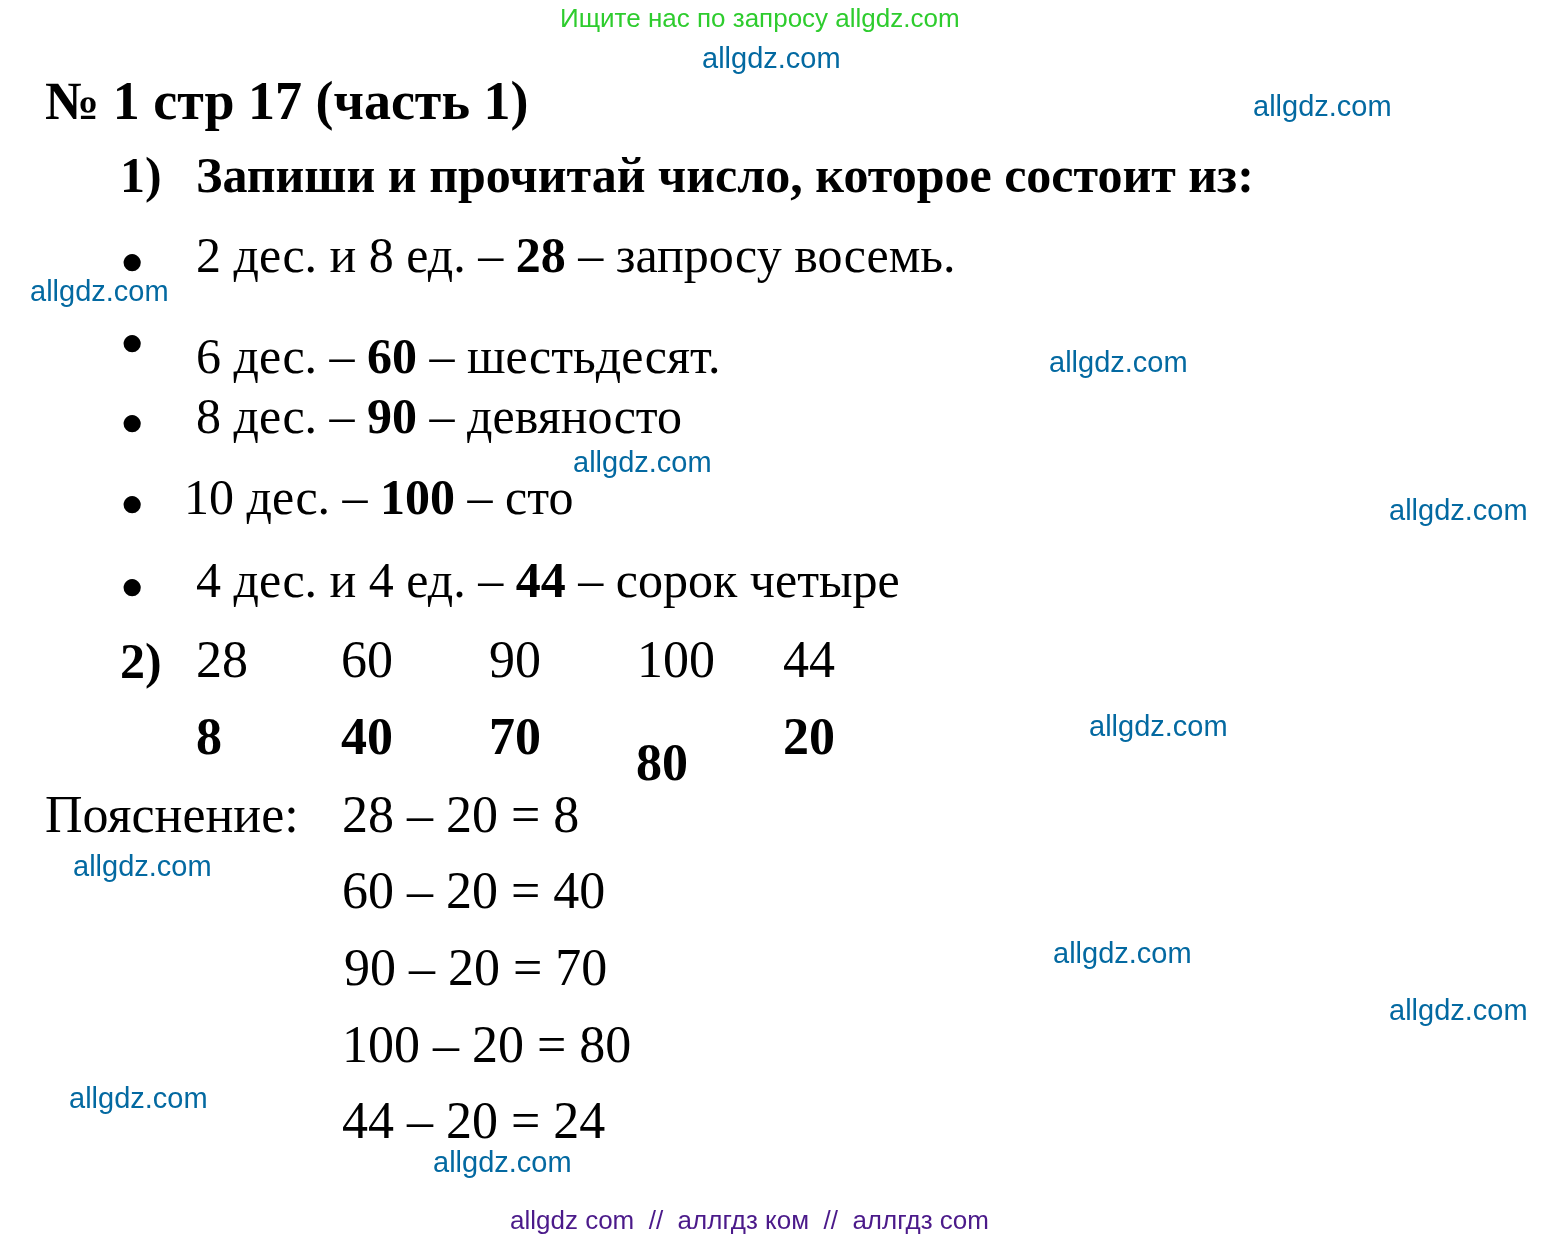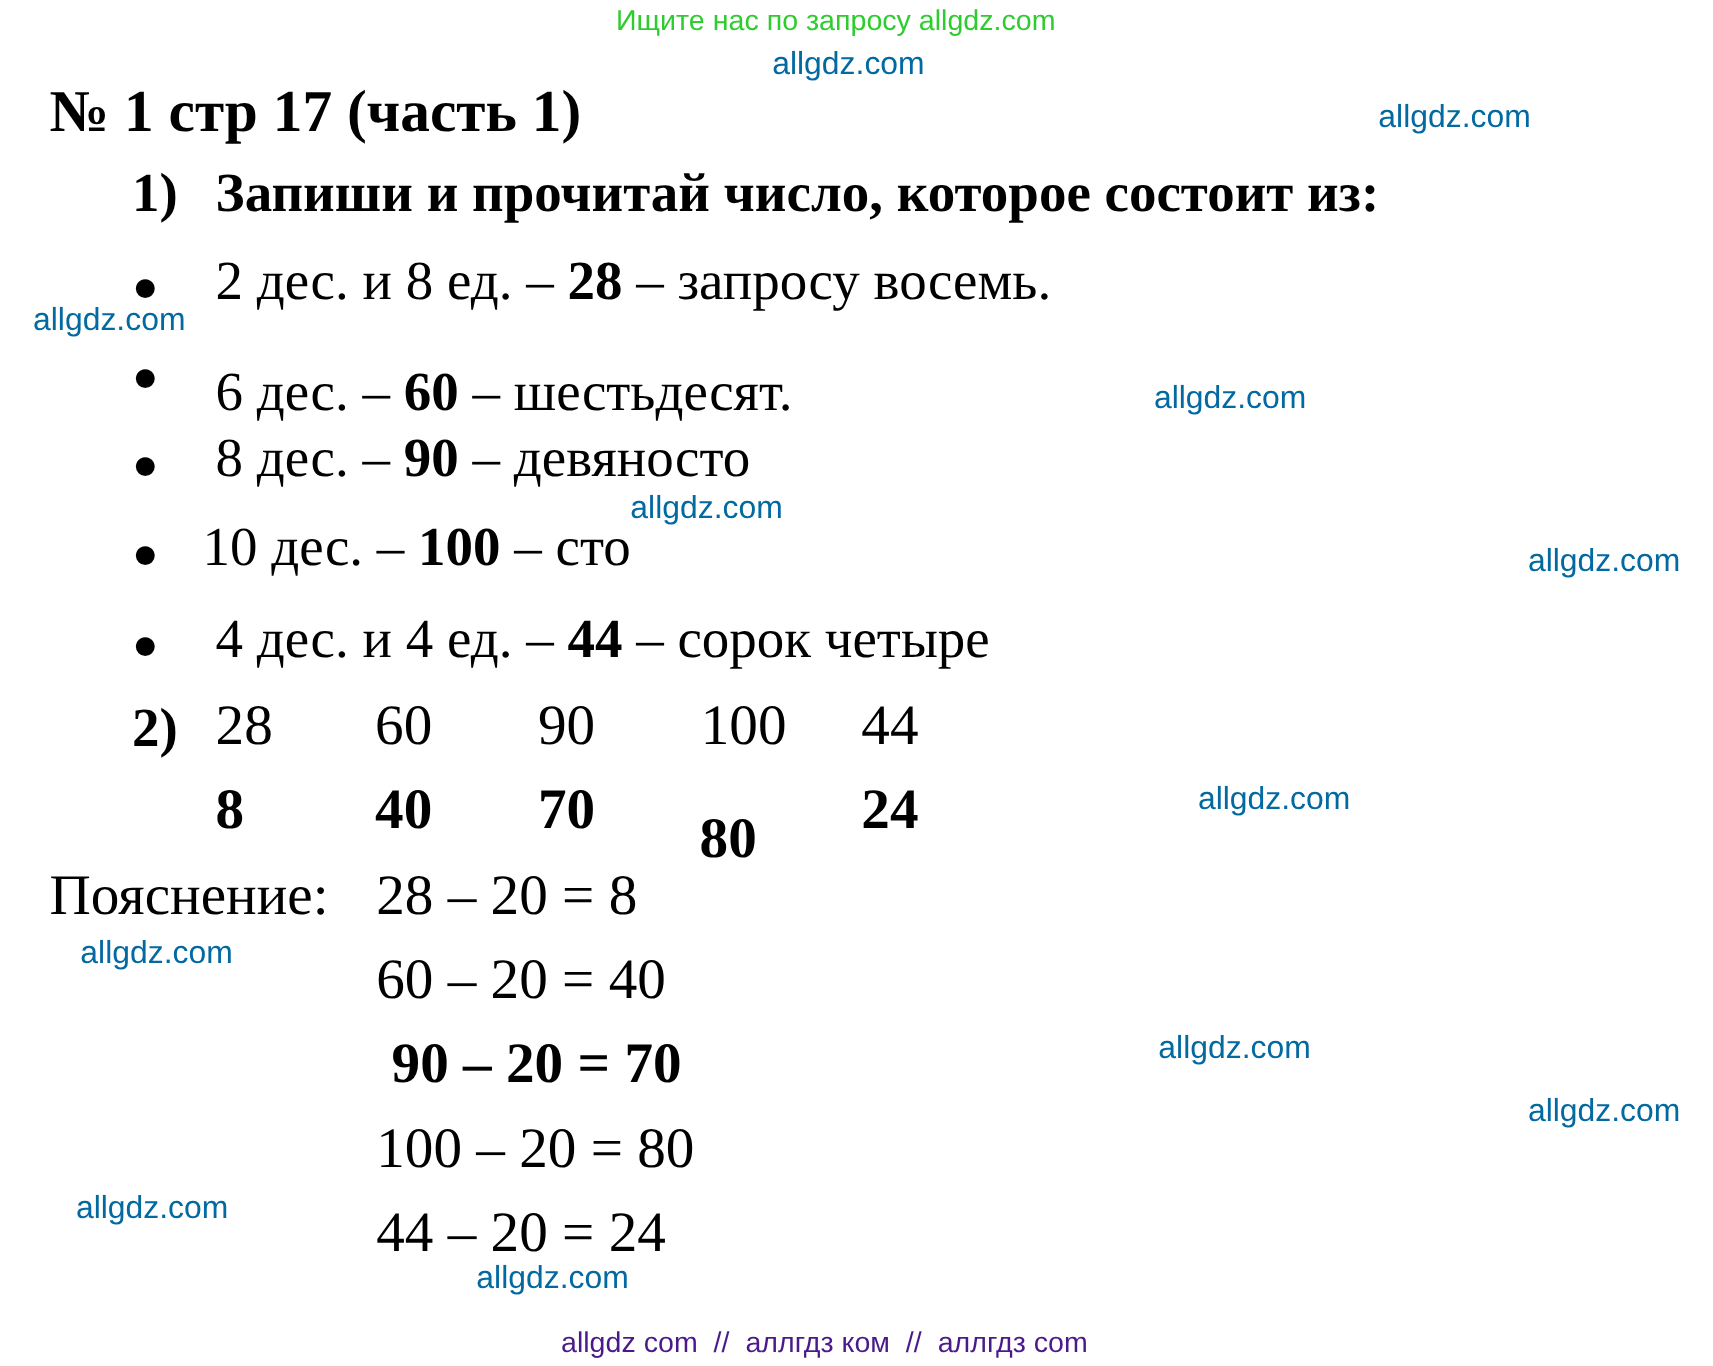--- a/index.html
+++ b/index.html
@@ -68,25 +68,25 @@
   <div class="abs num" style="left:341px;top:630px;">60</div>
   <div class="abs num" style="left:489px;top:630px;">90</div>
   <div class="abs num" style="left:637px;top:630px;">100</div>
   <div class="abs num" style="left:783px;top:630px;">44</div>
 </div>
 <div>
   <div class="abs numb" style="left:196px;top:707px;">8</div>
   <div class="abs numb" style="left:341px;top:707px;">40</div>
   <div class="abs numb" style="left:489px;top:707px;">70</div>
   <div class="abs numb" style="left:636px;top:707px;margin-top:26px;">80</div>
-  <div class="abs numb" style="left:783px;top:707px;">24</div>
+  <div class="abs numb" style="left:783px;top:707px;">20</div>
 </div>
 
 <div class="abs num" style="left:45px;top:785px;">Пояснение:</div>
 <div>
   <div class="abs num" style="left:342px;top:785px;">28 – 20 = 8</div>
   <div class="abs num" style="left:342px;top:861px;">60 – 20 = 40</div>
-  <div class="abs num" style="left:356px;top:938px;font-weight:bold;">90 – 20 = 70</div>
+  <div class="abs num" style="left:344px;top:938px;">90 – 20 = 70</div>
   <div class="abs num" style="left:342px;top:1015px;">100 – 20 = 80</div>
   <div class="abs num" style="left:342px;top:1091px;">44 – 20 = 24</div>
 </div>
 
 <div class="abs bottom" style="left:510px;top:1205px;white-space:pre;">allgdz com  //  аллгдз ком  //  аллгдз com</div>
 
 </body></html>

